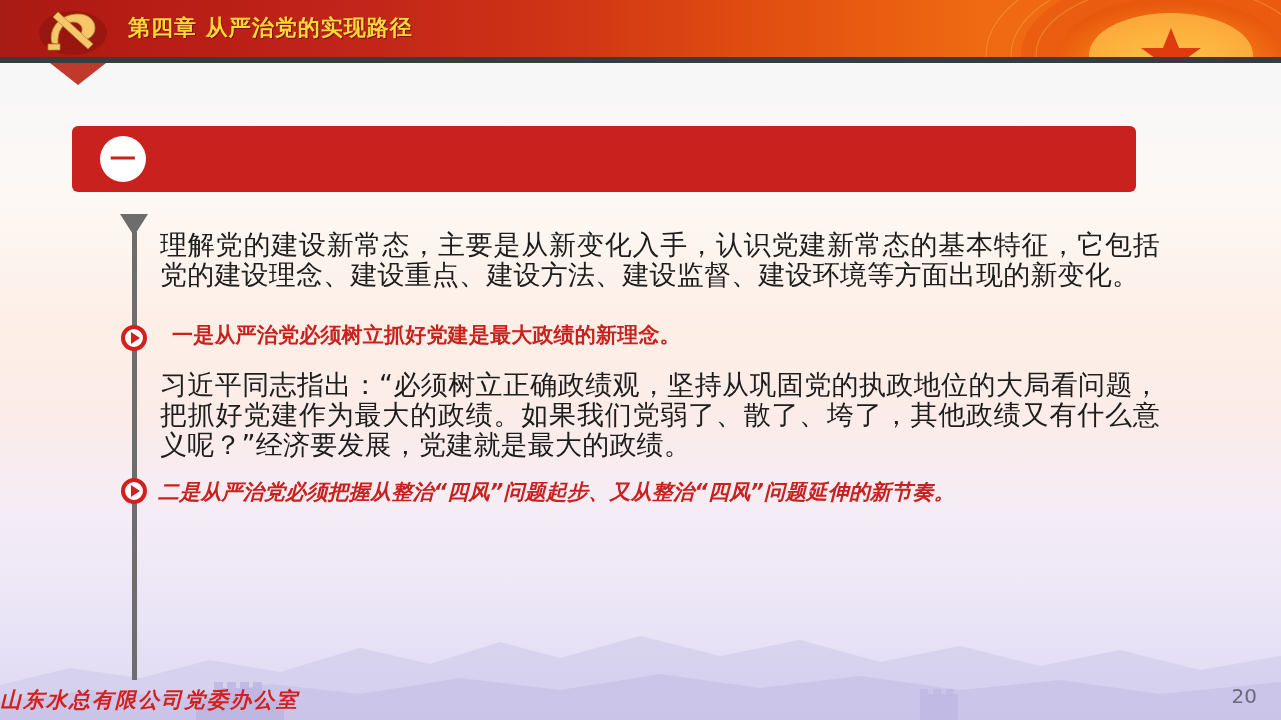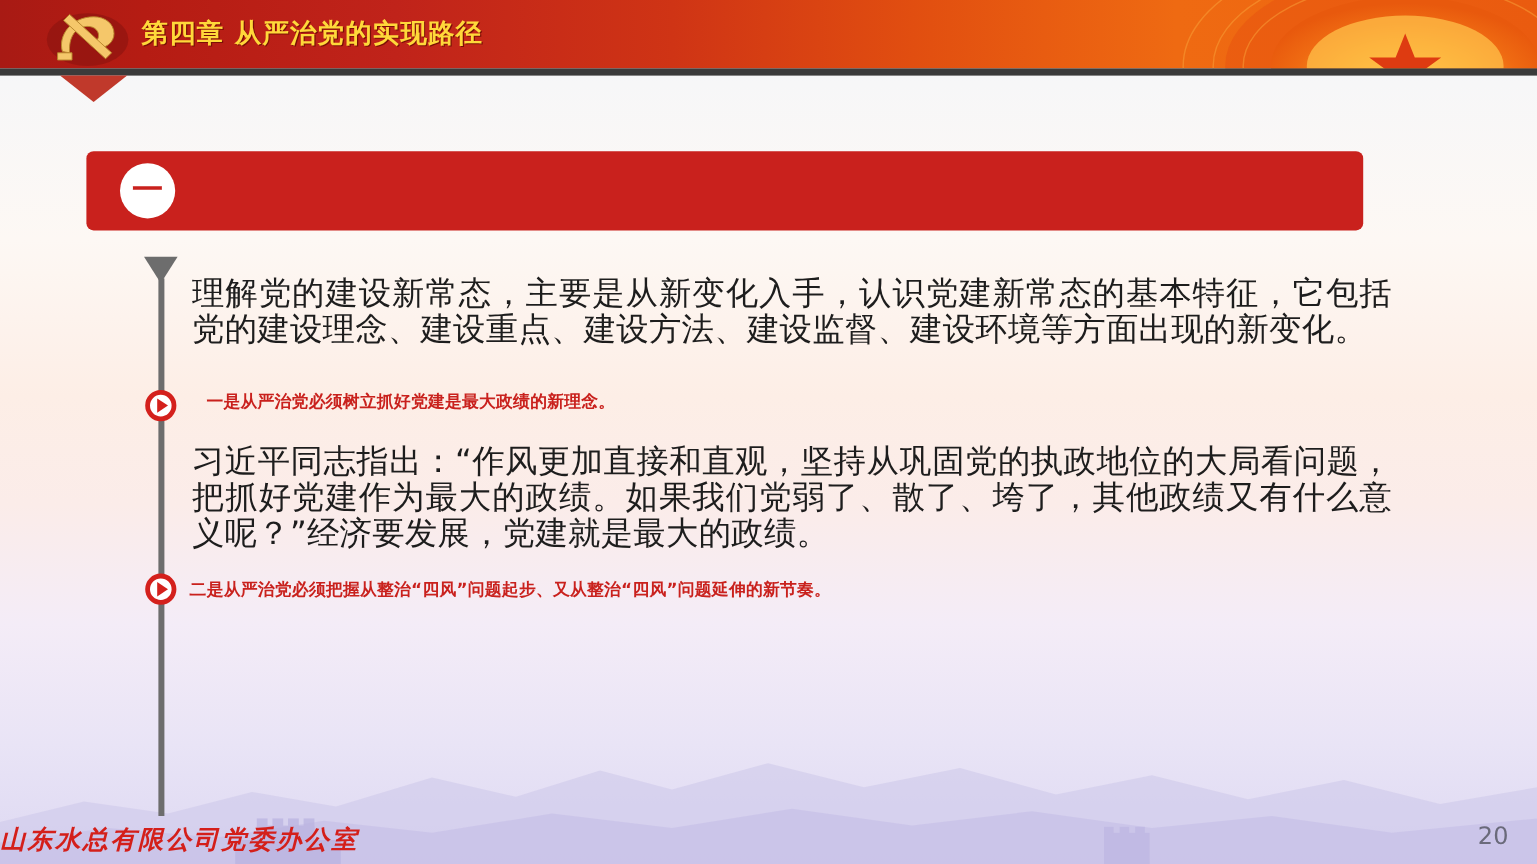--- a/index.html
+++ b/index.html
@@ -64,21 +64,21 @@
     width: 1281px; height: 6px;
     background: #3b3b3b;
   }
   .emblem {
     position: absolute;
     left: 36px; top: 3px;
     width: 74px; height: 52px;
   }
   .header-title {
     position: absolute;
-    left: 118px;
+    left: 128px;
     top: 13px;
     font-size: 22px;
     font-weight: bold;
     color: #ffd83a;
     letter-spacing: 1px;
     text-shadow: 1px 1px 0 #7a1006;
     white-space: nowrap;
   }
   .header-tab-notch {
     position: absolute;
@@ -171,30 +171,30 @@
     position: absolute;
     color: #1d1d1d;
     font-size: 27px;
     line-height: 30px;
     letter-spacing: 0.2px;
     text-align: justify;
   }
   .heading-text {
     position: absolute;
     color: #c9211d;
-    font-size: 14px;
+    font-size: 21px;
     font-weight: bold;
     line-height: 31px;
     letter-spacing: 0.2px;
   }
 
   #intro-paragraph { left: 160px; top: 230px; width: 1000px; }
   #heading-one     { left: 172px; top: 320px; width: 960px; }
   #para-one        { left: 160px; top: 370px; width: 1000px; }
-  #heading-two     { left: 158px; top: 477px; width: 1010px; }
+  #heading-two     { left: 158px; top: 477px; width: 1010px; font-style: italic; }
   #para-two        { left: 160px; top: 548px; width: 1000px; }
 
   
   .footer-text {
     position: absolute;
     left: 0; right: 0;
     top: 686px;
     text-align: left;
     color: #d41f1a;
     font-size: 21px;
@@ -286,21 +286,21 @@
 
   <div class="timeline-cap"></div>
   <div class="timeline-line"></div>
   <div class="bullet" id="bullet-1"></div>
   <div class="bullet" id="bullet-2"></div>
 
   <div class="body-text" id="intro-paragraph">理解党的建设新常态，主要是从新变化入手，认识党建新常态的基本特征，它包括党的建设理念、建设重点、建设方法、建设监督、建设环境等方面出现的新变化。</div>
 
   <div class="heading-text" id="heading-one">一是从严治党必须树立抓好党建是最大政绩的新理念。</div>
 
-  <div class="body-text" id="para-one">习近平同志指出：“作风更加直接和直观，坚持从巩固党的执政地位的大局看问题，把抓好党建作为最大的政绩。如果我们党弱了、散了、垮了，其他政绩又有什么意义呢？”经济要发展，党建就是最大的政绩。</div>
+  <div class="body-text" id="para-one">习近平同志指出：“必须树立正确政绩观，坚持从巩固党的执政地位的大局看问题，把抓好党建作为最大的政绩。如果我们党弱了、散了、垮了，其他政绩又有什么意义呢？”经济要发展，党建就是最大的政绩。</div>
 
   <div class="heading-text" id="heading-two">二是从严治党必须把握从整治“四风”问题起步、又从整治“四风”问题延伸的新节奏。</div>
 
 
   <div class="footer-text">山东水总有限公司党委办公室</div>
   <div class="page-number">20</div>
 
 </div>
 
 </body></html>

